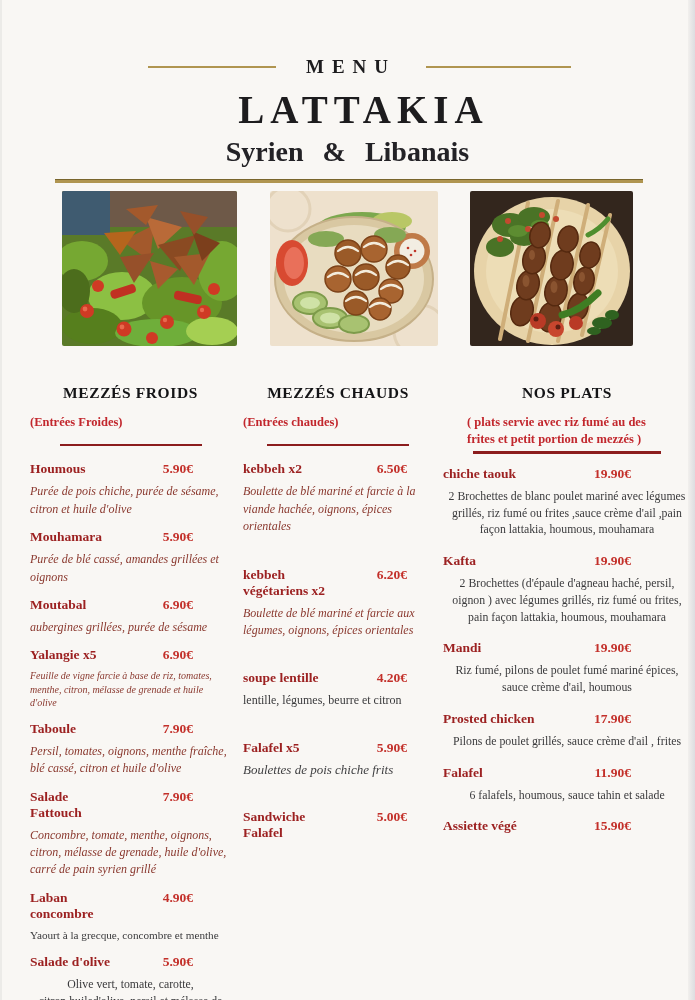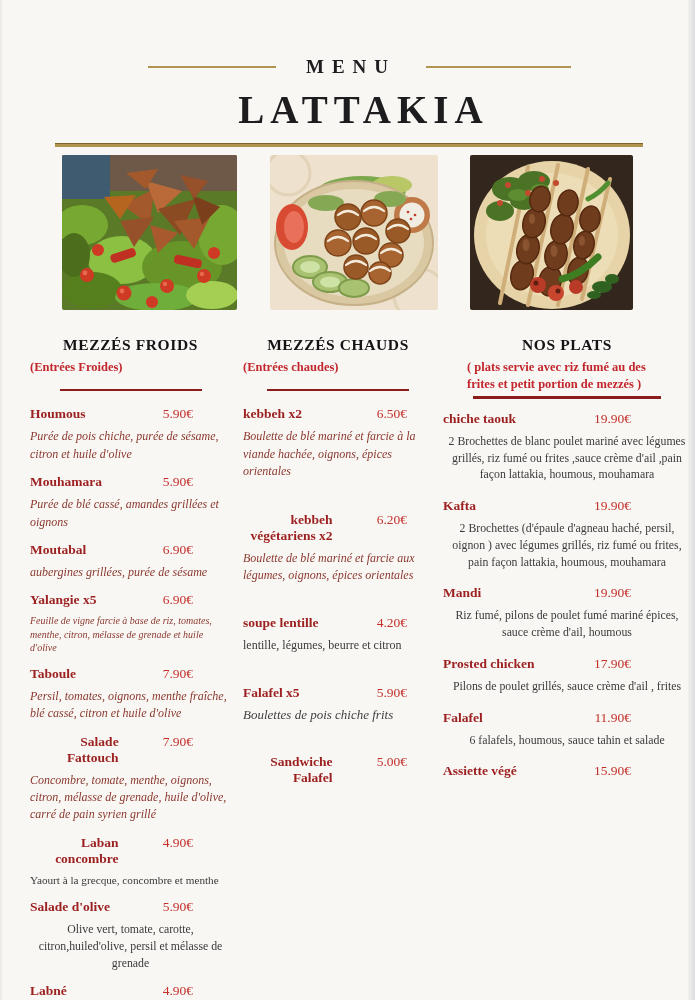--- a/index.html
+++ b/index.html
@@ -42,29 +42,29 @@
   
   .photos{display:flex;justify-content:space-between;padding:8px 62px 0 62px;}
   .photo{display:block;border-radius:2px;}
 
   
   .columns{display:flex;padding:26px 0 0 30px;box-sizing:border-box;}
   .menu-col{box-sizing:border-box;}
   .col0{width:213px;padding-right:12px;}
   .col1{width:200px;padding-right:10px;}
   .col2{width:248px;}
-  .sec-title{margin:0;font-size:15.5px;font-weight:bold;letter-spacing:.6px;color:#141416;text-align:center;}
+  .sec-title{margin:12px;font-size:15.5px;font-weight:bold;letter-spacing:.6px;color:#141416;text-align:center;}
   .sec-note{color:var(--note-red);font-weight:bold;font-size:12.5px;text-align:left;margin-top:5px;line-height:1.35;}
   .col2 .sec-note{width:200px;margin-left:auto;margin-right:auto;}
   .sec-rule{width:142px;height:2.5px;background:var(--rule-red);margin:13px auto 15px;}
   .col2 .sec-rule{width:188px;height:3px;margin:3px auto 12px;}
 
-  .item-row{display:flex;align-items:baseline;text-align:right;}
+  .item-row{display:flex;align-items:baseline;}
   .item-name{font-weight:bold;color:var(--item-maroon);font-size:13.5px;}
-  .item-price{font-weight:normal;color:var(--price-red);font-size:13.5px;margin-left:auto;padding-left:44px;}
+  .item-price{font-weight:bold;color:var(--price-red);font-size:13.5px;margin-left:auto;padding-left:44px;}
   .col0 .item-price{margin-right:38px;}
   .col1 .item-price{margin-right:26px;}
   .col2 .item-price{margin-right:60px;}
 
   .item{margin-bottom:11px;}
   .col1 .item{margin-bottom:31px;}
   .col2 .item{margin-bottom:15px;}
 
   .desc{margin-top:6px;}
   .maroon-italic{color:var(--desc-maroon);font-style:italic;font-size:12px;line-height:1.45;}
@@ -78,20 +78,21 @@
 <body>
 
 <div class="page">
 
   <div class="menu-row">
     <div class="gold-line left"></div>
     <div class="menu-word">MENU</div>
     <div class="gold-line right"></div>
   </div>
   <div class="title">LATTAKIA</div>
+  <div class="subtitle">Syrien  &amp;  Libanais</div>
   <div class="gold-divider"></div>
 
   <div class="photos">
 
     <svg class="photo" width="175" height="155" viewBox="0 0 175 155" role="img" aria-label="fattoush-salad-photo">
       <rect width="175" height="155" fill="#5a7a28"></rect>
       <rect x="0" y="0" width="175" height="36" fill="#6e5948"></rect>
       <rect x="0" y="0" width="48" height="44" fill="#3f5b70"></rect>
       <ellipse cx="20" cy="70" rx="26" ry="20" fill="#76a832"></ellipse>
       <ellipse cx="60" cy="105" rx="34" ry="24" fill="#8cc043"></ellipse>

